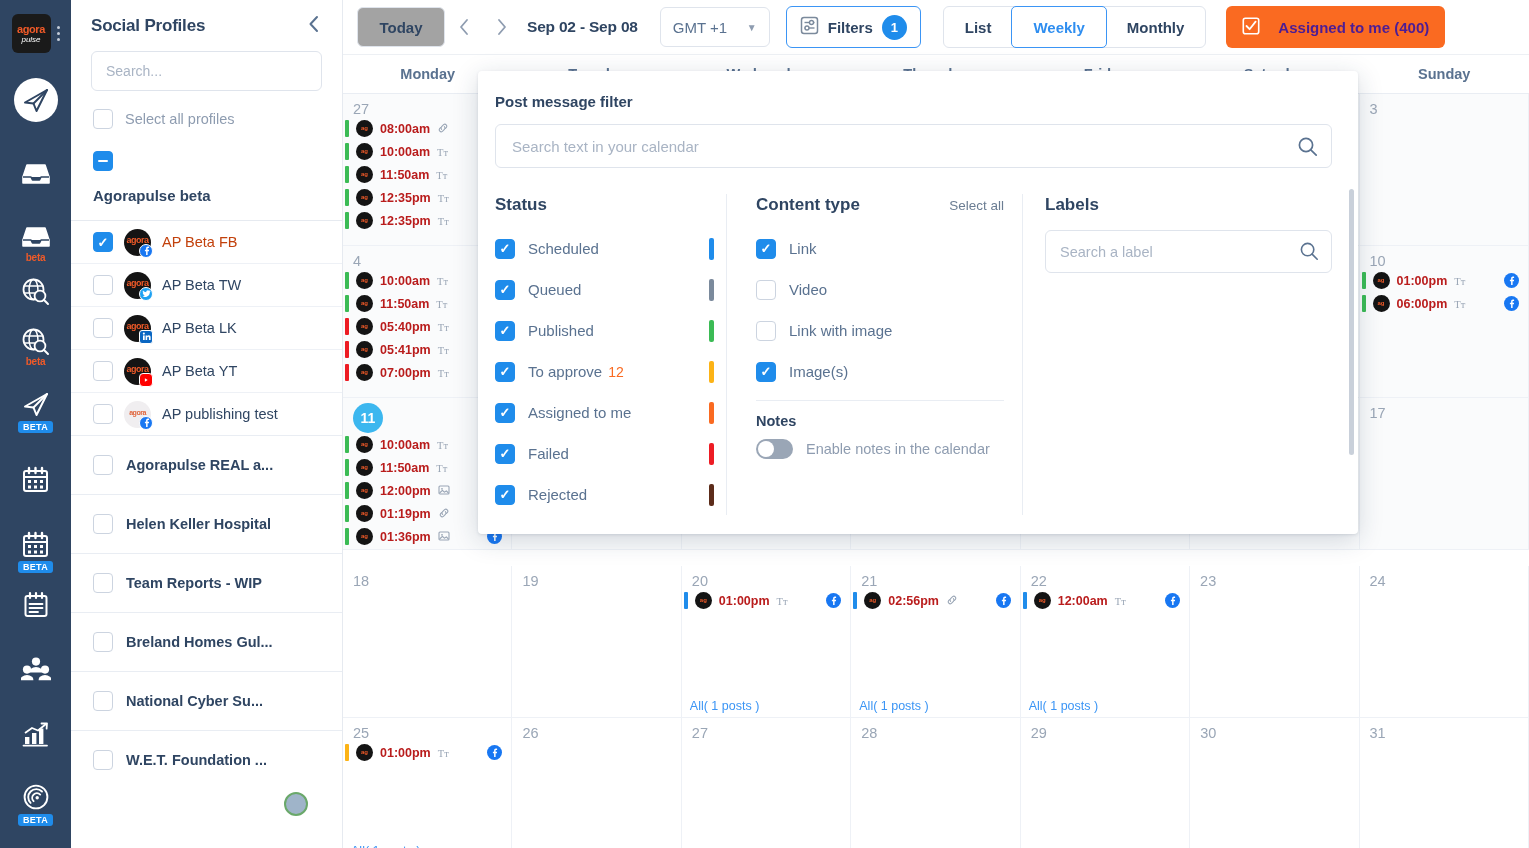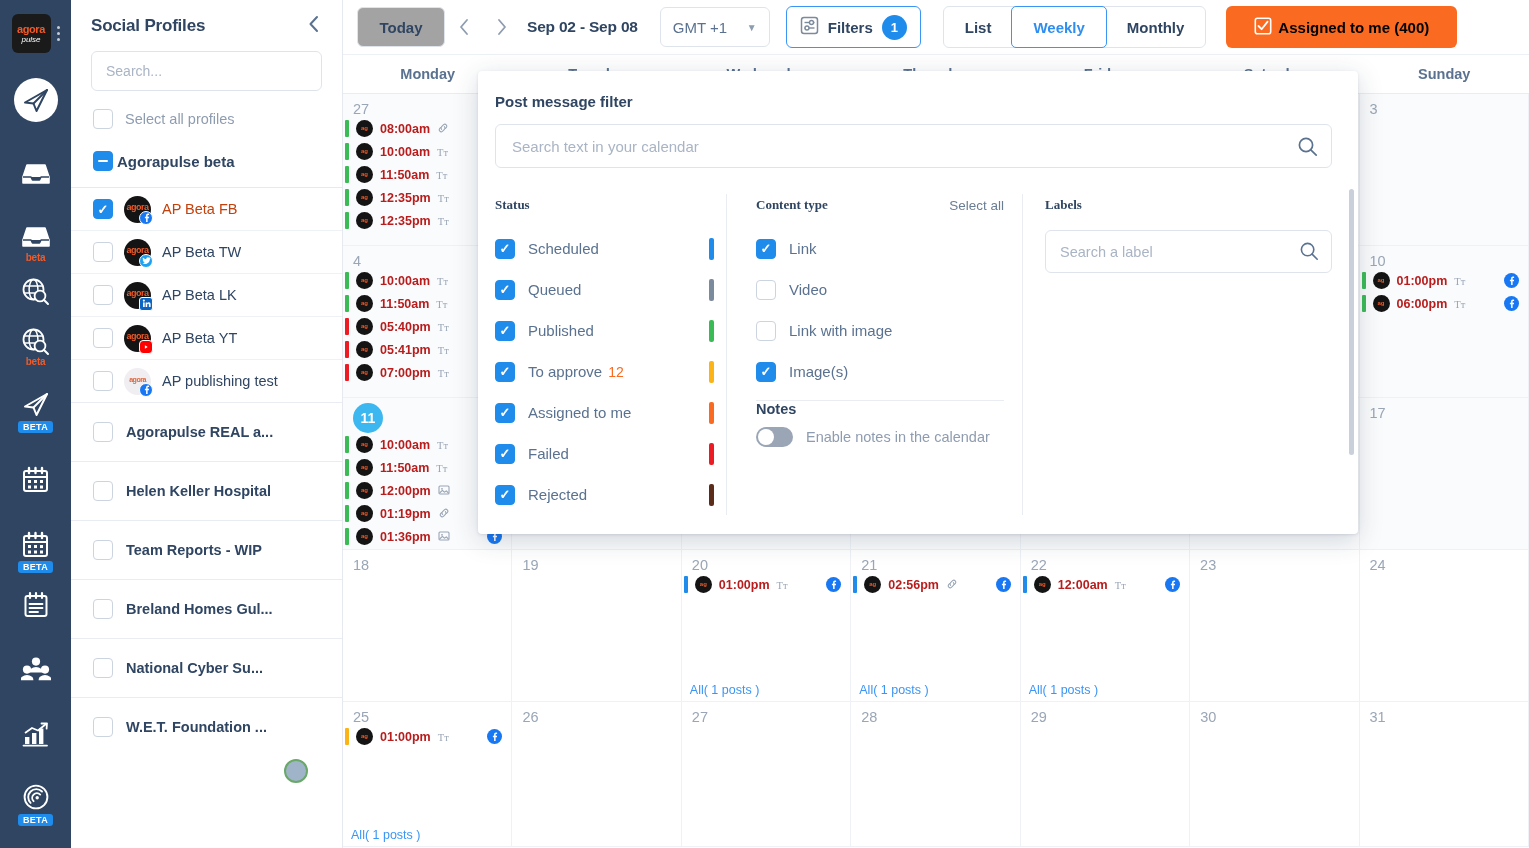--- a/index.html
+++ b/index.html
@@ -68,21 +68,21 @@
     flex:0 0 auto;
   }
   .chk.on { background:#1f8ceb; border-color:#1f8ceb; }
   .chk.on::after { content:"✓"; color:#fff; font-size:13px; font-weight:bold; line-height:1; }
   .chk.ind { background:#1f8ceb; border-color:#1f8ceb; }
   .chk.ind::after { content:""; width:10px; height:2.5px; background:#fff; border-radius:1px; }
 
   .row-selectall { display:flex; align-items:center; gap:12px; padding: 18px 20px 12px 22px; }
   .row-selectall .lbl { font-size:14.5px; color:#8e9cb0; }
 
-  .group-row { display:flex; align-items:center; gap:4px; padding: 10px 20px 16px 22px; }
+  .group-row { display:flex; gap:16px; padding: 10px 20px 16px 22px; flex-direction: column; }
   .group-row .lbl { font-size:15px; font-weight:bold; color:#2f4562; }
 
   .profile-row {
     display:flex; align-items:center; gap:11px; padding: 0 20px 0 22px;
     height: 43px; border-top:1px solid #eef1f6;
   }
   .profile-row:first-of-type { border-top:1px solid #e6eaf0; }
   .avatar { position:relative; width:27px; height:27px; flex:0 0 auto; }
   .avatar .base {
     width:27px; height:27px; border-radius:50%; background:#141414;
@@ -146,22 +146,22 @@
   }
   .viewgroup {
     display:flex; height:42px; border:1px solid #dfe4ec; border-radius:6px; margin-left:22px; background:#fff;
   }
   .viewgroup .vg {
     display:flex; align-items:center; justify-content:center; padding: 0 21px;
     font-size:15px; font-weight:bold; color:#2f4562; cursor:pointer; border-radius:5px;
   }
   .viewgroup .vg.active { color:#2f8ef0; border:1.5px solid #3b95f5; margin:-1px; }
   .assigned-btn {
-    height:42px; background:#fa6a21; border-radius:6px; color:#000000;
-    display:flex; align-items:center; gap:6px; padding: 0 28px; margin-left:20px;
+    height:42px; background:#fa6a21; border-radius:6px; color:#4c1d95;
+    display:flex; align-items:center; gap:18px; padding: 0 16px; margin-left:20px;
     font-size:15px; font-weight:bold; cursor:pointer;
   }
 
   
   #calendar { position:absolute; left:343px; top:55px; width:1186px; height:793px; background:#fff; overflow:hidden; }
   .dayhead {
     position:absolute; top:0; left:0; right:0; height:39px;
     display:flex; border-bottom:1px solid #e9edf3; background:#fff;
   }
   .dayhead .dh {
@@ -216,29 +216,29 @@
     padding: 0 44px 0 16px; font-size:15px; color:#2f4562;
     font-family:"Liberation Sans", sans-serif; outline:none; background:#fff;
   }
   .fp-search::placeholder { color:#a9b4c4; }
   .search-ic { position:absolute; right:14px; top:12px; color:#5a7290; }
   .fp-cols { display:flex; margin-top: 26px; }
   .col-status { width:232px; padding-right: 12px; border-right:1px solid #e9edf3; }
   .col-content { width:296px; padding: 0 18px 0 29px; border-right:1px solid #e9edf3; }
   .col-labels { flex:1 1 auto; padding-left: 22px; }
   .col-head { display:flex; align-items:center; justify-content:space-between; height:22px; }
-  .col-title { font-size:13px; font-weight:bold; color:#2f4562;font-family:Liberation Serif, serif; }
+  .col-title { font-size:17px; font-weight:bold; color:#2f4562; }
   .select-all { font-size:13.5px; color:#6b7d93; cursor:pointer; }
   .f-row { display:flex; align-items:center; gap:13px; height:41px; }
   .f-row .lab { font-size:15px; color:#5a7290; }
   .f-row .cnt { font-size:14px; color:#fa6a21; margin-left:-7px; }
   .f-row .colorbar { margin-left:auto; width:5px; height:22px; border-radius:2px; }
   .statuslist { margin-top: 12px; }
   .contentlist { margin-top: 12px; }
-  .notes-div { border-top:1px solid #e9edf3; margin-top: 8px; }
+  .notes-div { border-top:1px solid #e9edf3; margin-top: 8px; padding-top: 12px; }
   .notes-title { font-size:14.5px; font-weight:bold; color:#2f4562; }
   .toggle-row { display:flex; align-items:center; gap:13px; margin-top: 10px; }
   .toggle {
     width:37px; height:20px; border-radius:10px; background:#9aa6b6; position:relative; flex:0 0 auto; cursor:pointer;
   }
   .toggle::after { content:""; position:absolute; left:2px; top:2px; width:16px; height:16px; border-radius:50%; background:#fff; }
   .toggle-lab { font-size:14.5px; color:#8e9cb0; }
   .lbl-search-wrap { position:relative; margin-top: 14px; }
   .lbl-search {
     width:100%; height:43px; border:1px solid #dfe4ec; border-radius:6px;
@@ -827,21 +827,21 @@
           <div class="cell dim">
             <div class="daynum">15</div>
           </div>
           <div class="cell dim">
             <div class="daynum">16</div>
           </div>
           <div class="cell dim">
             <div class="daynum">17</div>
           </div>
         </div>
-        <div class="wk" style="height: 152px;">
+        <div class="wk" style="height: 152px; margin-top: 16px;">
           <div class="cell">
             <div class="daynum">18</div>
           </div>
           <div class="cell">
             <div class="daynum">19</div>
           </div>
           <div class="cell">
             <div class="daynum">20</div>
             <div class="post">
               <span class="stripe" style="background:#1f8ceb"></span>

